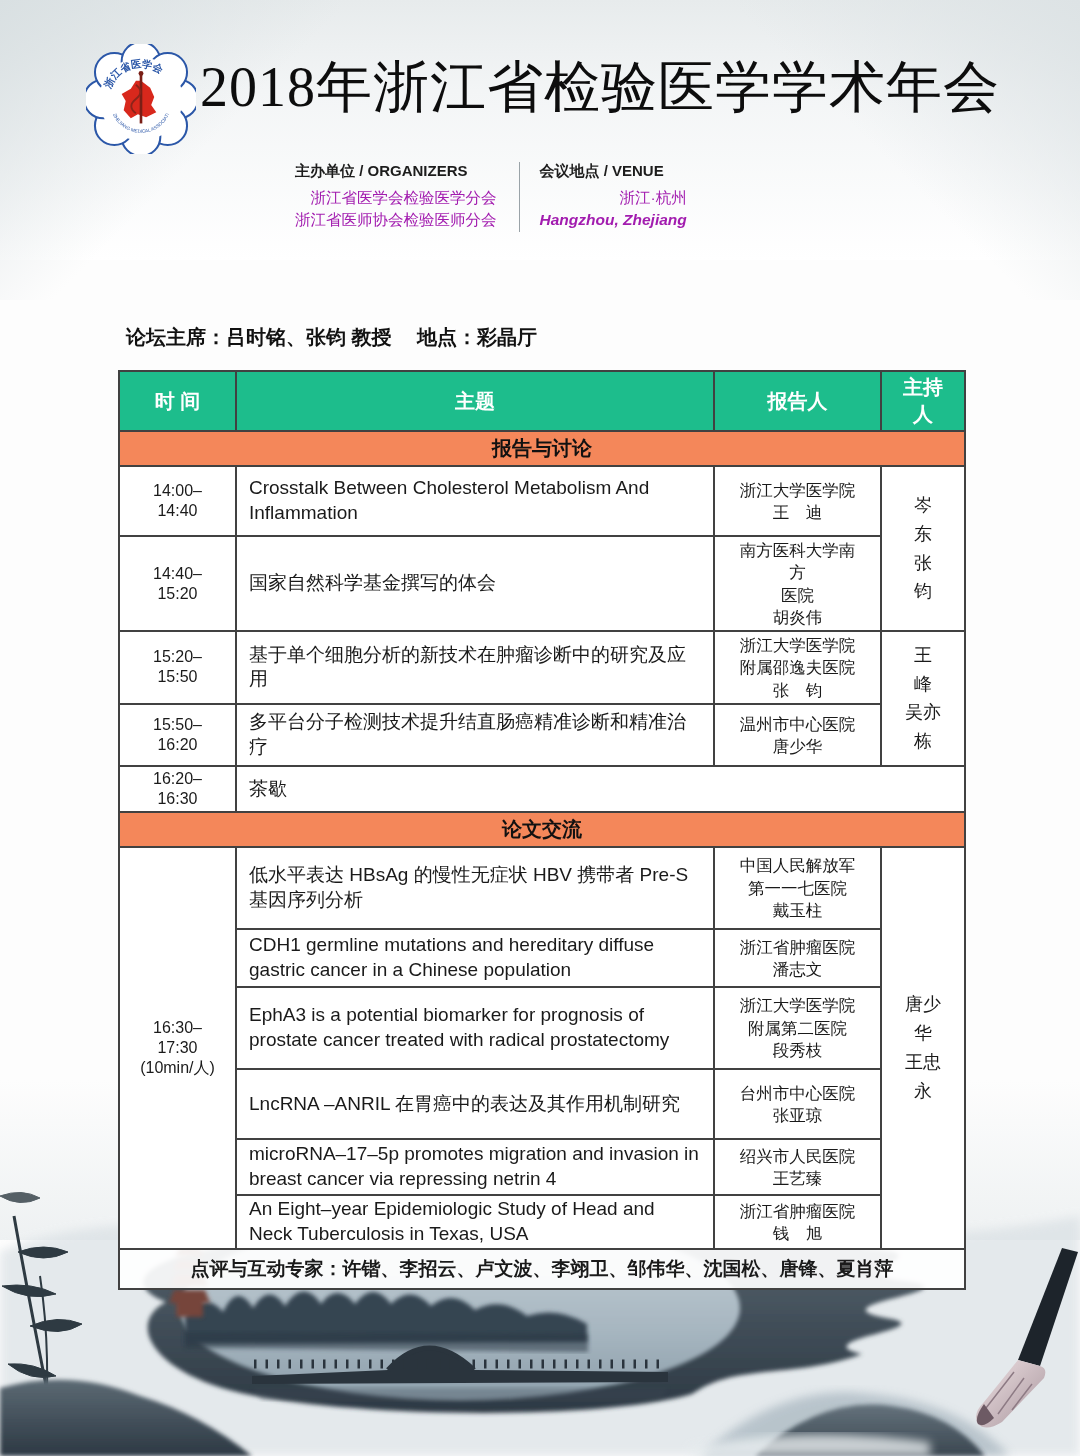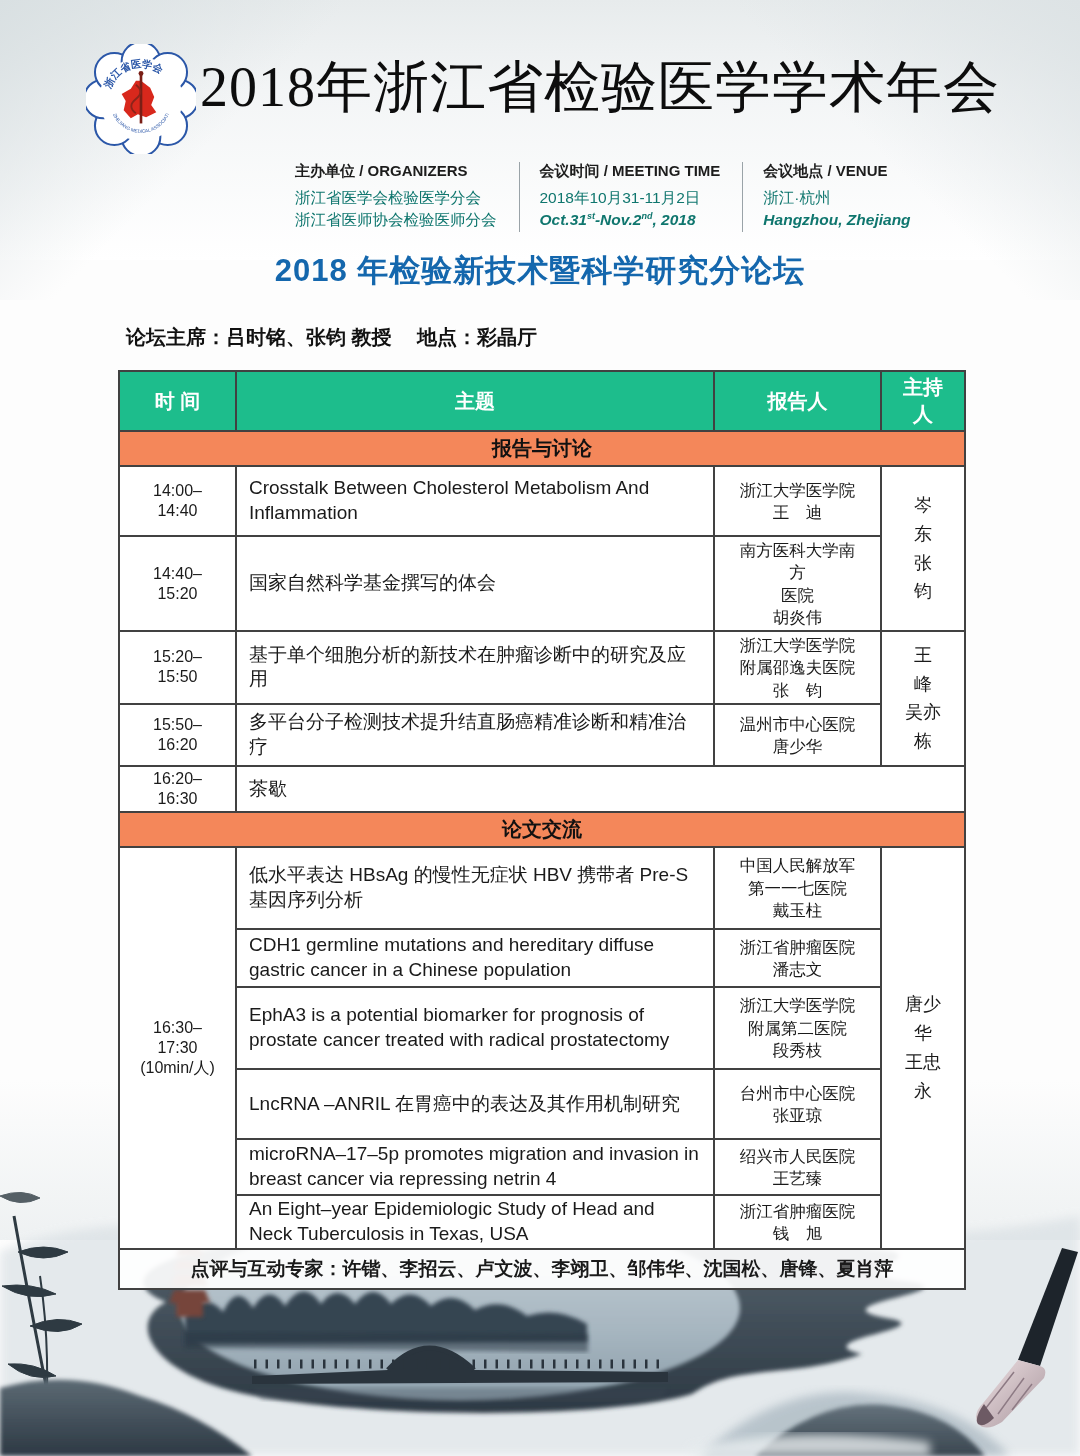--- a/index.html
+++ b/index.html
@@ -27,21 +27,21 @@
   .logo{position:absolute;left:86px;top:44px;width:110px;height:110px;}
   .main-title{
     position:absolute;left:200px;top:50px;width:800px;text-align:right;
     font-family:"Liberation Serif","DejaVu Serif",serif;
     font-size:56px;font-weight:400;color:#0d0d0d;letter-spacing:1px;white-space:nowrap;
   }
   .info-row{position:absolute;left:293px;top:128px;display:flex;align-items:stretch;margin-top:34px;}
   .info-col{padding:0 2px;}
   .info-col + .info-col{border-left:1px solid #9aa3a8;margin-left:20px;padding-left:20px;}
   .info-label{font-size:15px;font-weight:bold;color:#1c1c1c;margin-bottom:6px;white-space:nowrap;}
-  .info-line{font-size:15.5px;color:#0f766e;line-height:1.45;white-space:nowrap;}
+  .info-line{font-size:15.5px;color:#a21caf;line-height:1.45;white-space:nowrap;text-align:right;}
   .info-line.en{font-style:italic;font-weight:bold;}
   .info-line sup{font-size:9px;}
 
   
   .forum-title{position:absolute;left:0;top:250px;width:100%;text-align:center;
     font-size:31px;font-weight:bold;color:var(--blue);letter-spacing:1px;}
   .chair-line{position:absolute;left:126px;top:324px;font-size:20px;font-weight:bold;color:#111;}
 
   
   .schedule{position:absolute;left:118px;top:370px;width:846px;z-index:3;
@@ -188,32 +188,26 @@
 
   <div class="main-title">2018年浙江省检验医学学术年会</div>
 
   <div class="info-row">
     <div class="info-col">
       <div class="info-label">主办单位 / ORGANIZERS</div>
       <div class="info-line">浙江省医学会检验医学分会</div>
       <div class="info-line">浙江省医师协会检验医师分会</div>
     </div>
     <div class="info-col">
-      <div class="info-label">会议时间 / MEETING TIME</div>
-      <div class="info-line">2018年10月31-11月2日</div>
-      <div class="info-line en"><span>Oct.31</span><sup>st</sup><span>-Nov.2</span><sup>nd</sup><span>, 2018</span></div>
-    </div>
-    <div class="info-col">
       <div class="info-label">会议地点 / VENUE</div>
       <div class="info-line">浙江·杭州</div>
       <div class="info-line en">Hangzhou, Zhejiang</div>
     </div>
   </div>
 
-  <div class="forum-title">2018 年检验新技术暨科学研究分论坛</div>
   <div class="chair-line">论坛主席：吕时铭、张钧 教授　 地点：彩晶厅</div>
 
   <table class="schedule">
     <colgroup>
       <col style="width:117px">
         <col style="width:478px">
         <col style="width:167px">
         <col style="width:84px">
     </colgroup>
     <tbody>

